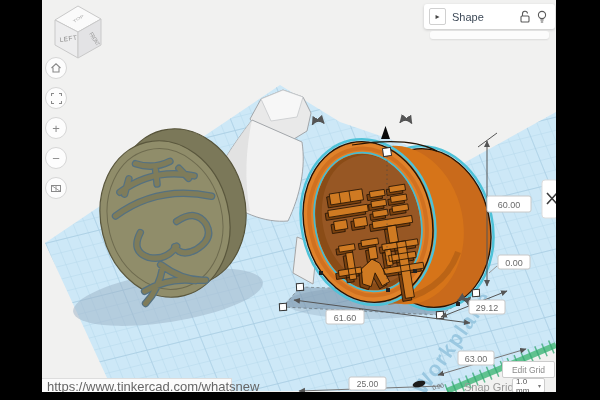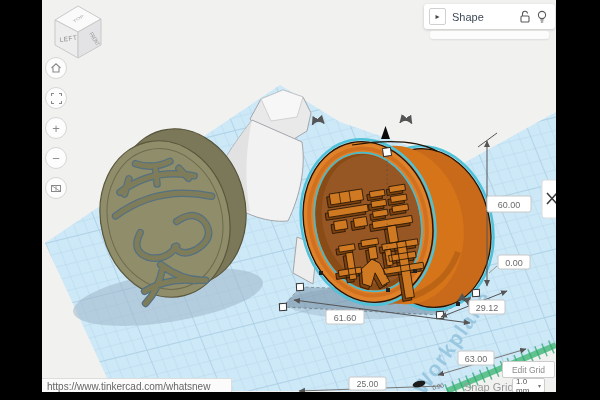--- a/index.html
+++ b/index.html
@@ -29,21 +29,21 @@
   #edit-grid-btn{position:absolute;left:502px;top:361px;width:53px;height:17px;background:#fff;
     border:1px solid #ccc;border-radius:2px;font-size:8.5px;color:#8b8b8b;display:flex;
     align-items:center;justify-content:center;box-sizing:border-box;}
   #snap-label{position:absolute;left:464px;top:381px;font-size:11px;color:#999;}
   #snap-select{position:absolute;left:512px;top:378px;width:33px;height:15px;background:#fff;
     border:1px solid #ccc;border-radius:2px;font-size:8px;color:#555;display:flex;
     align-items:center;justify-content:space-between;padding:0 3px;box-sizing:border-box;}
   #snap-select .chev{font-size:6px;color:#777;}
   
   #url-tip{position:absolute;left:42px;top:378px;width:190px;height:15px;background:#fbfbfb;
-    border:1px solid #ddd;border-left:none;border-bottom:none;font-size:10px;color:#666;
+    border:1px solid #ddd;border-left:none;border-bottom:none;font-size:13px;color:#666;
     display:flex;align-items:center;padding-left:5px;box-sizing:border-box;}
   svg text{font-family:"Liberation Sans",sans-serif;}
 </style>
 </head>
 <body>
 
 <div id="app">
 
 <svg id="scene" width="600" height="392" viewBox="0 0 600 392">
   <defs>

